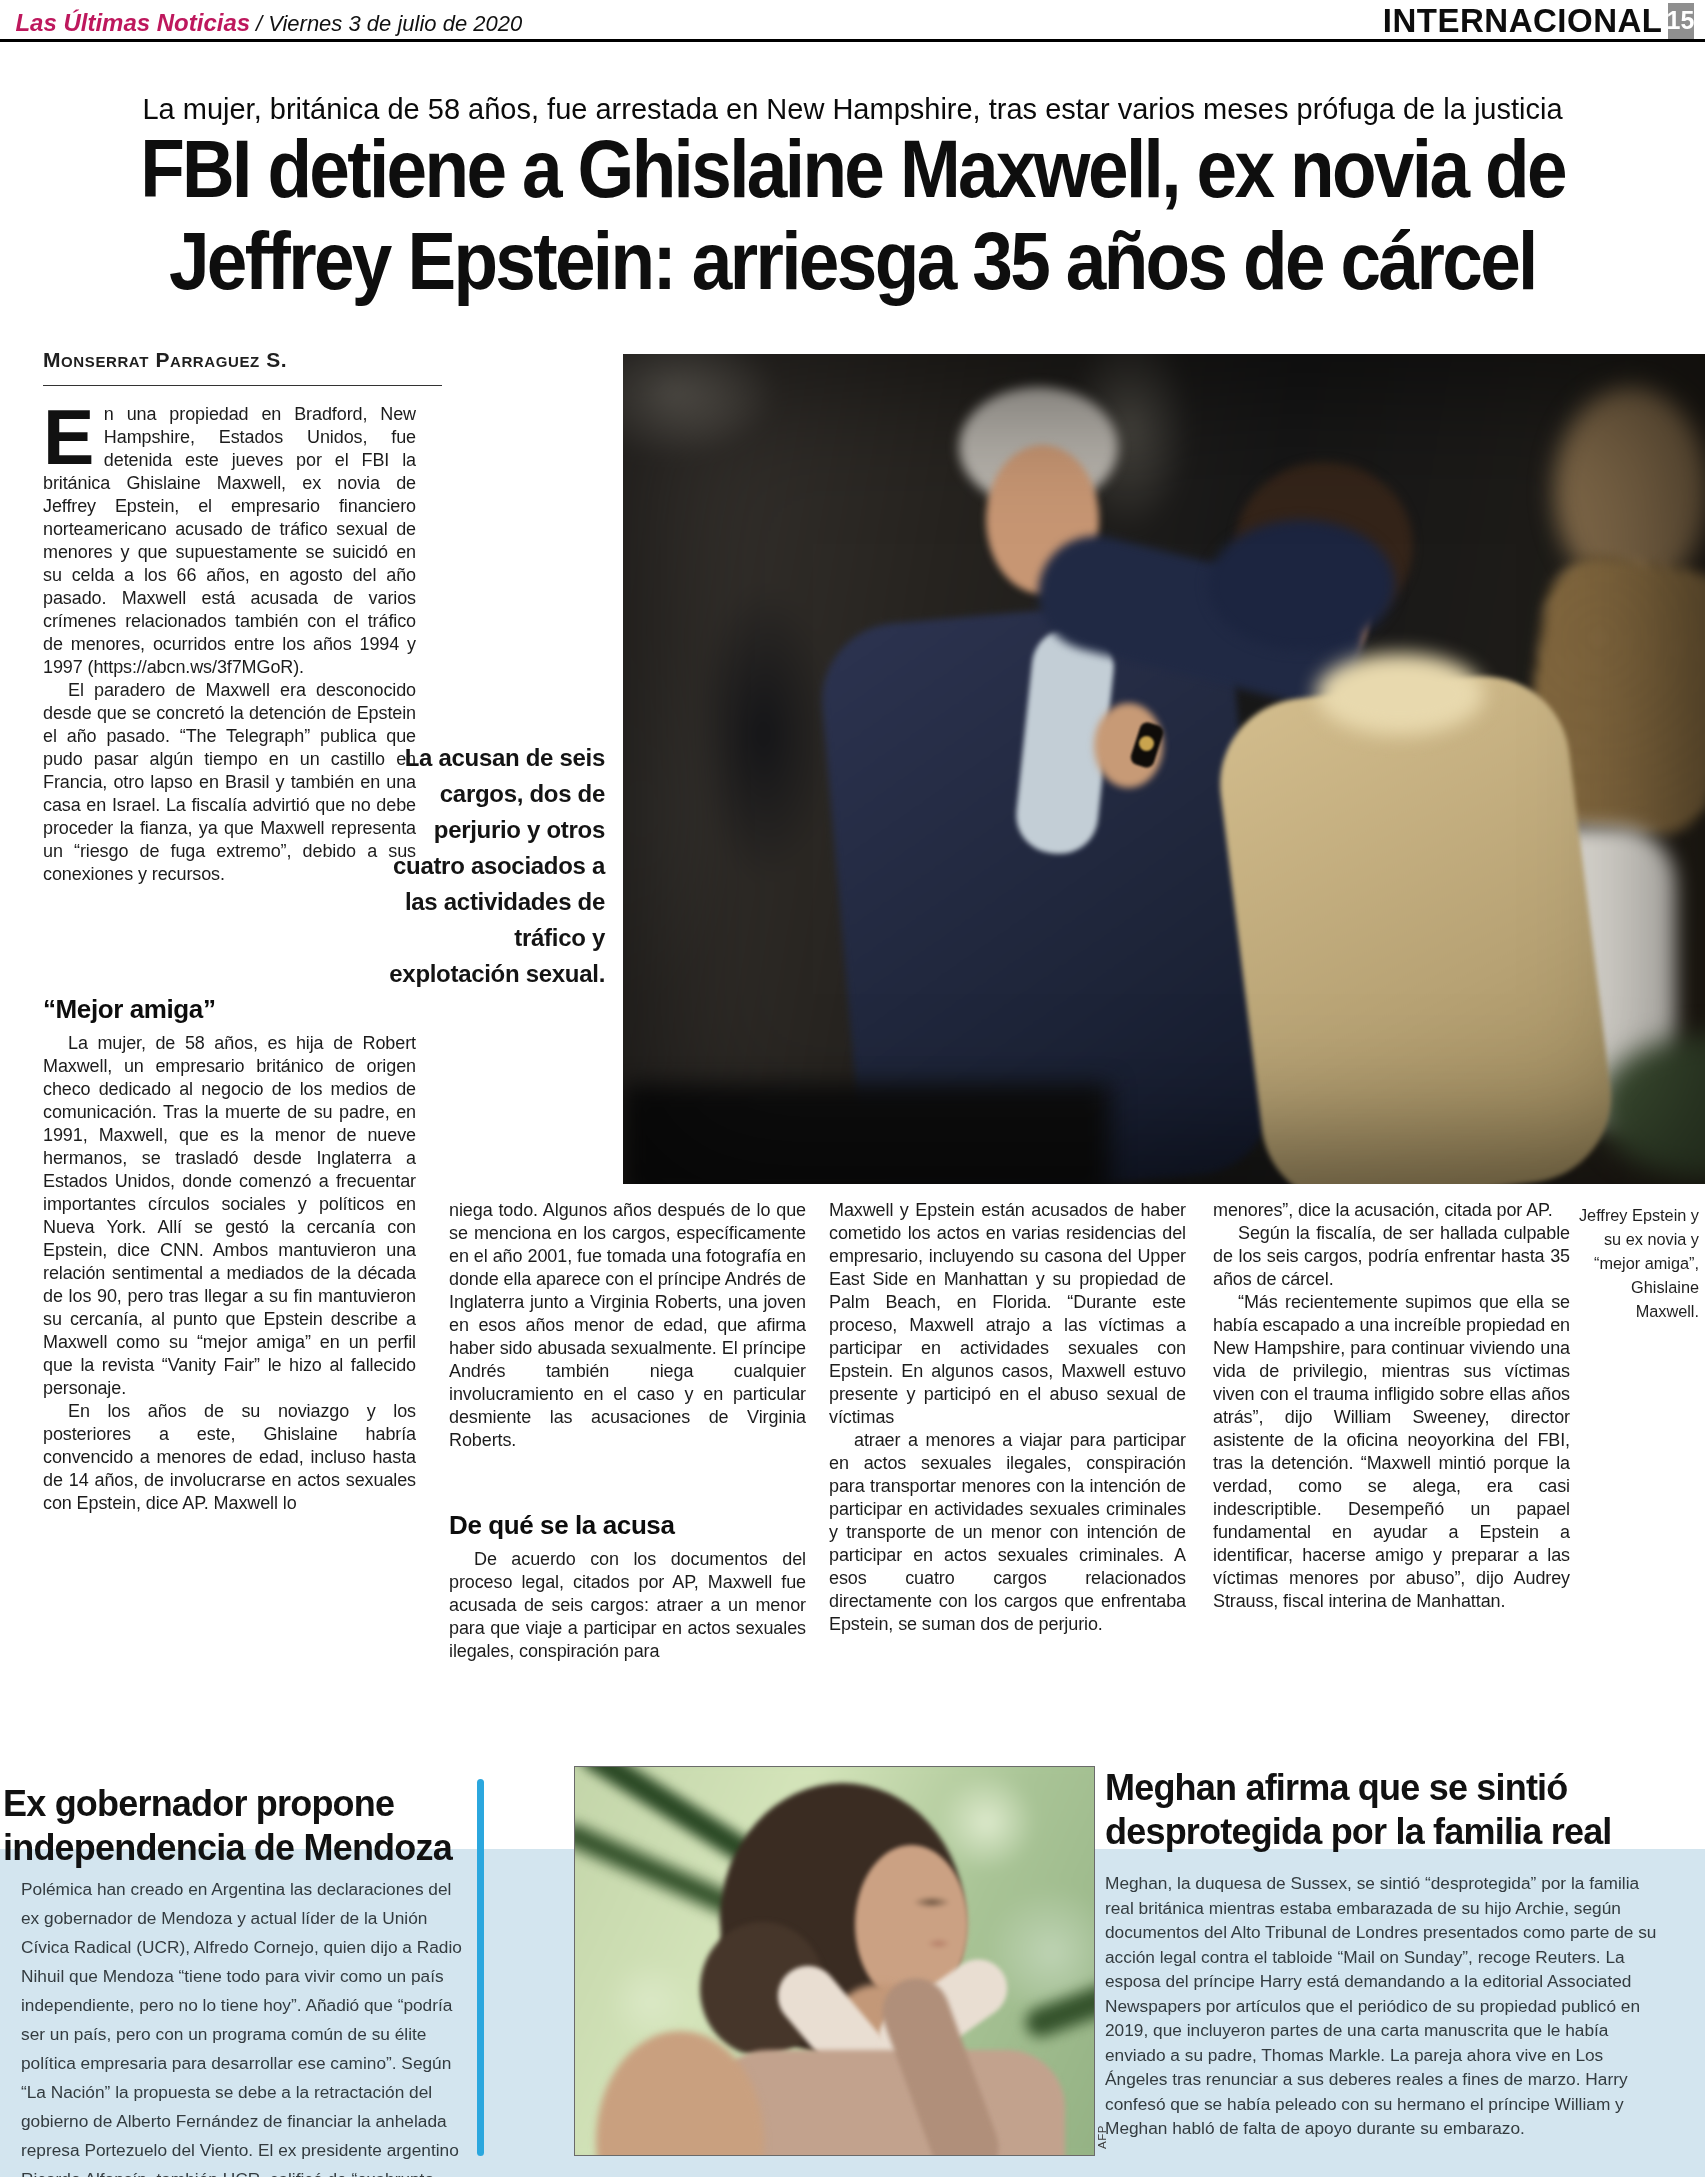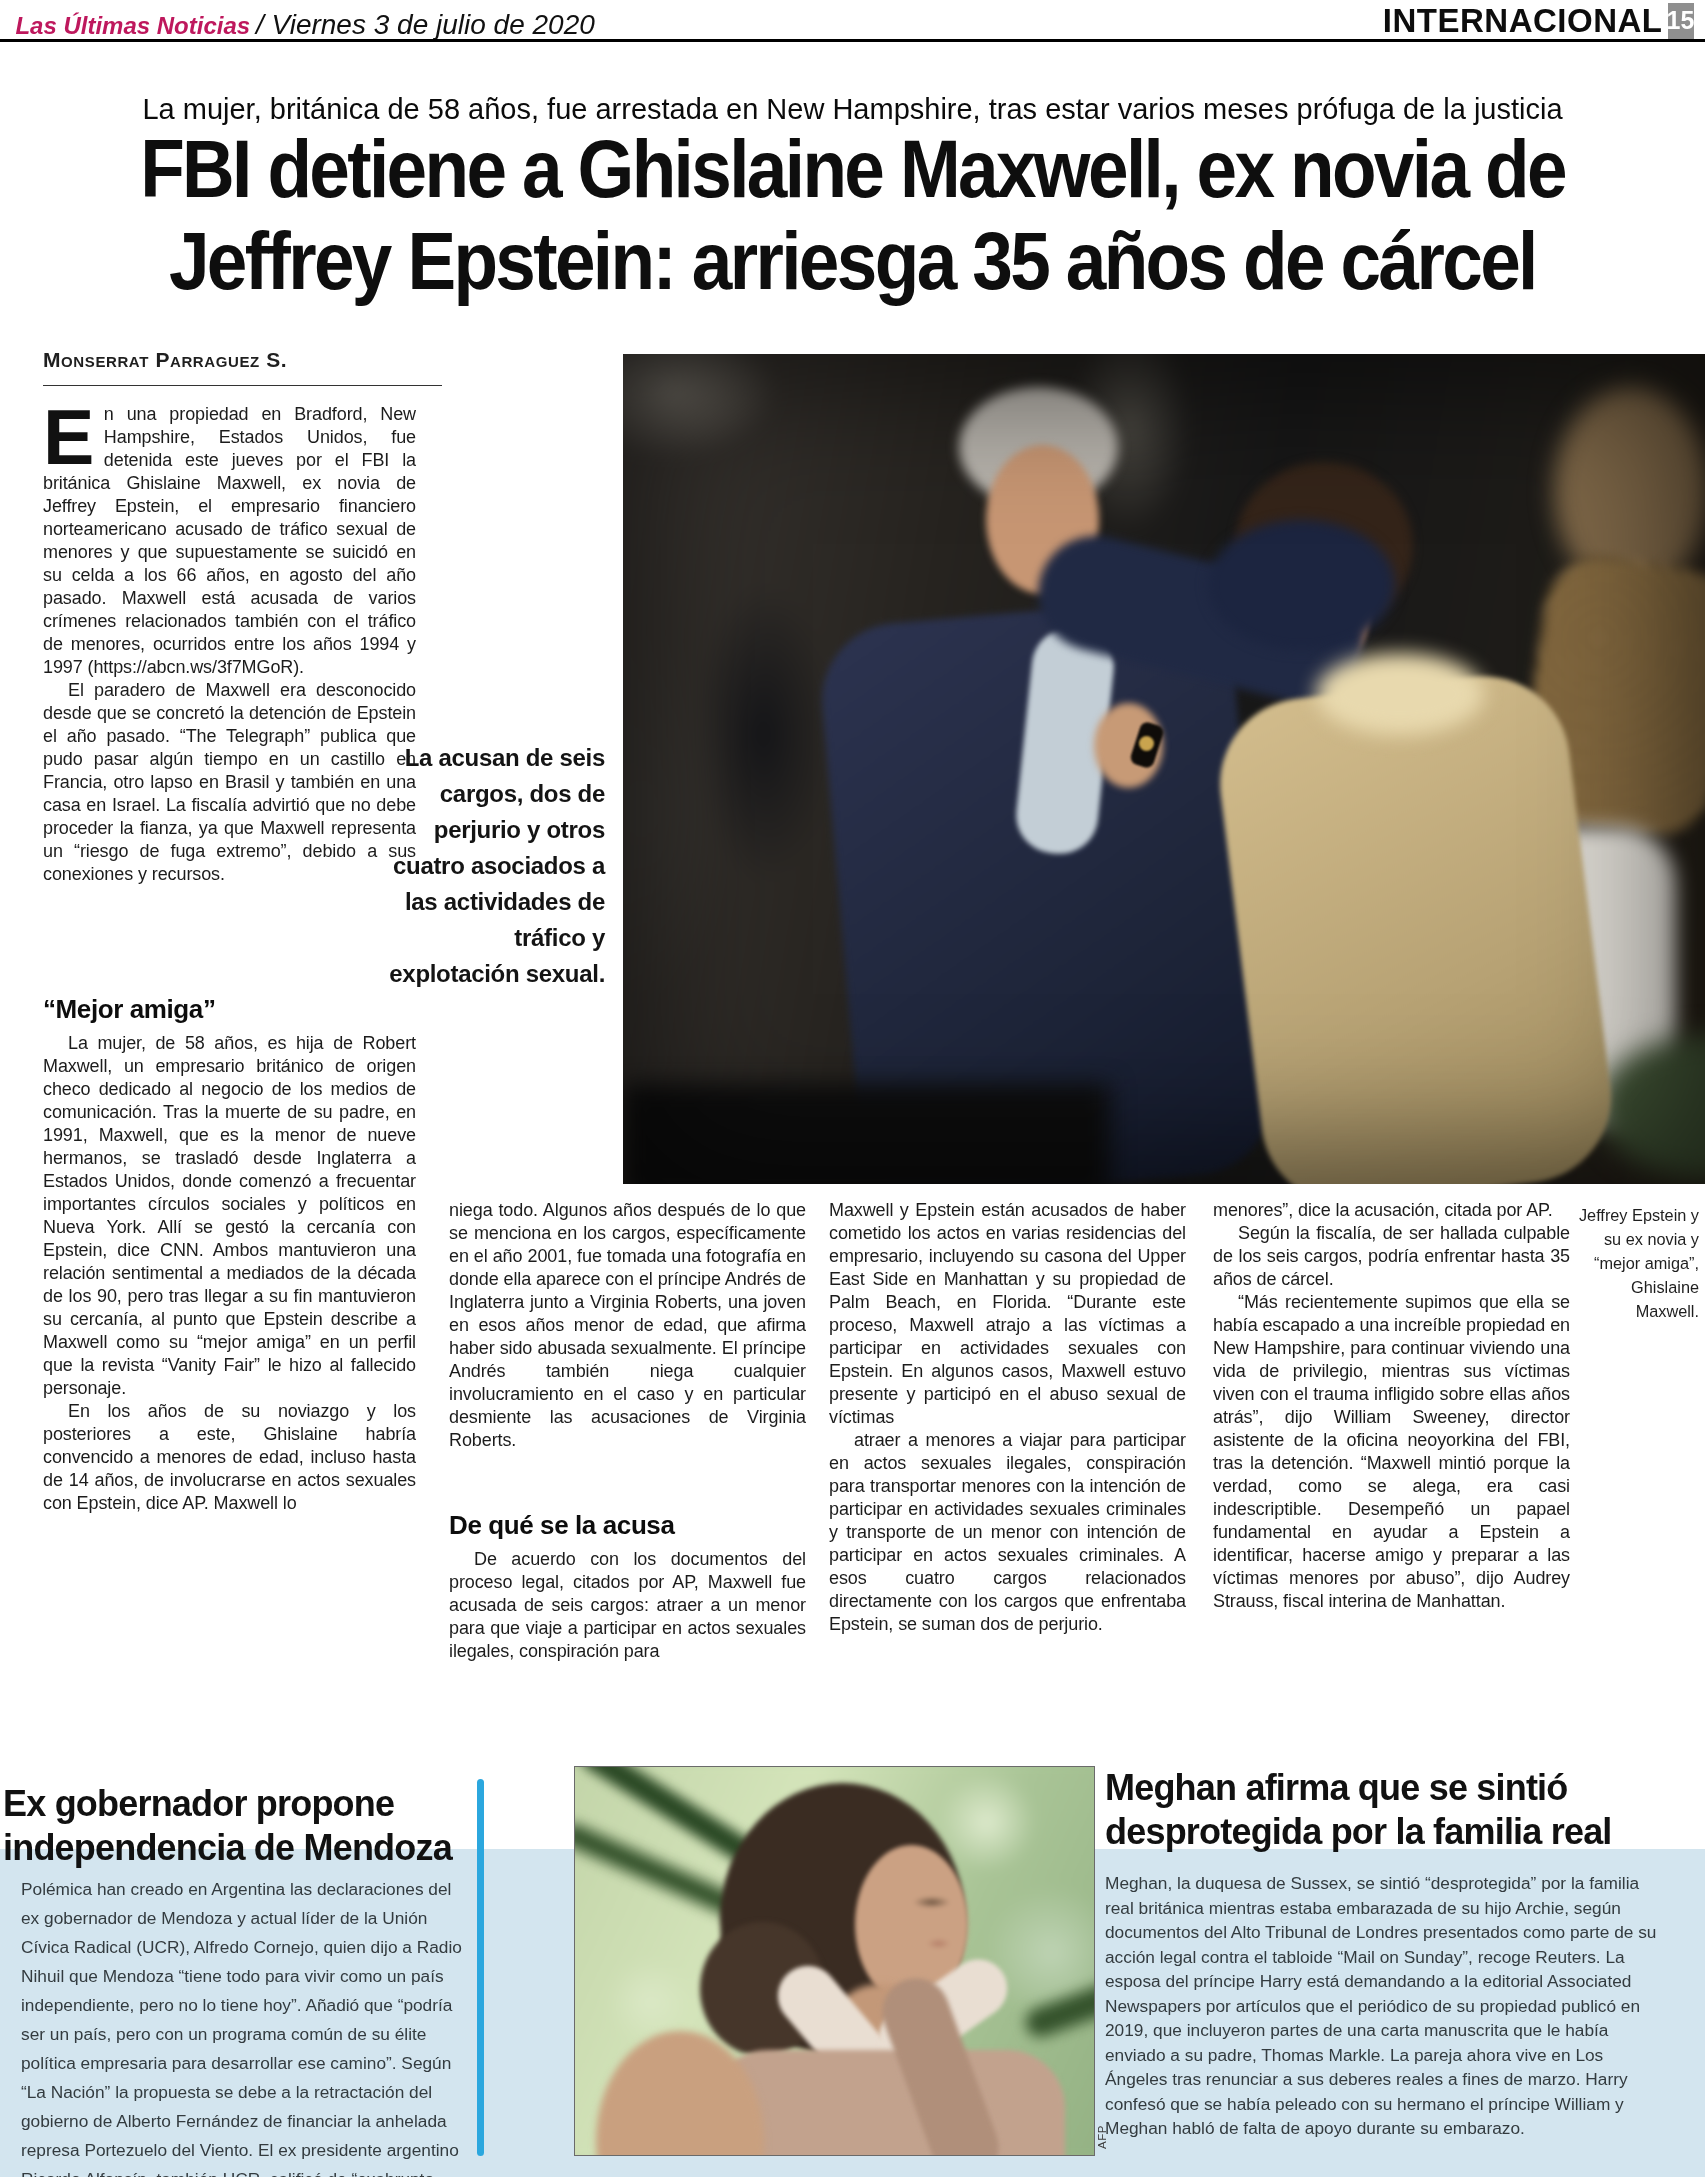--- a/index.html
+++ b/index.html
@@ -1,21 +1,21 @@
 <!DOCTYPE html>
 <html lang="es"><head>
 <meta charset="utf-8">
 <style>
   html,body{margin:0;padding:0;background:#ffffff;}
   .page{position:relative;width:1705px;height:2178px;background:#fff;overflow:hidden;
         font-family:"Liberation Sans",sans-serif;color:#1c1c1c;}
   
   .masthead-left{position:absolute;left:15.4px;top:8.6px;font-style:italic;white-space:nowrap;}
   .paper-name{font-weight:bold;font-size:24px;color:#be185d;}
-  .issue-date{font-size:28px;color:#111;margin-left:5.8px;}
+  .issue-date{font-size:22px;color:#111;margin-left:5.8px;}
   .masthead-right{position:absolute;right:11.5px;top:1.9px;display:flex;align-items:center;gap:5px;}
   .section-title{font-size:33px;font-weight:bold;letter-spacing:0.5px;color:#0d0d0d;}
   .page-badge{width:26px;height:36px;background:#8f8f8f;color:#fff;font-size:25px;font-weight:bold;
               display:flex;align-items:center;justify-content:center;}
   .header-rule{position:absolute;left:0;top:39px;width:1705px;height:2.9px;background:#000;}
   
   .kicker{position:absolute;left:0;top:93px;width:1705px;text-align:center;font-size:29px;color:#0b0b0b;}
   .headline{position:absolute;left:0;top:123px;width:1705px;text-align:center;margin:0;
             font-size:81px;font-weight:bold;line-height:92px;letter-spacing:-2.9px;color:#0e0e0e;}
   .headline .hl{display:inline-block;white-space:nowrap;transform:scaleX(.9);}

